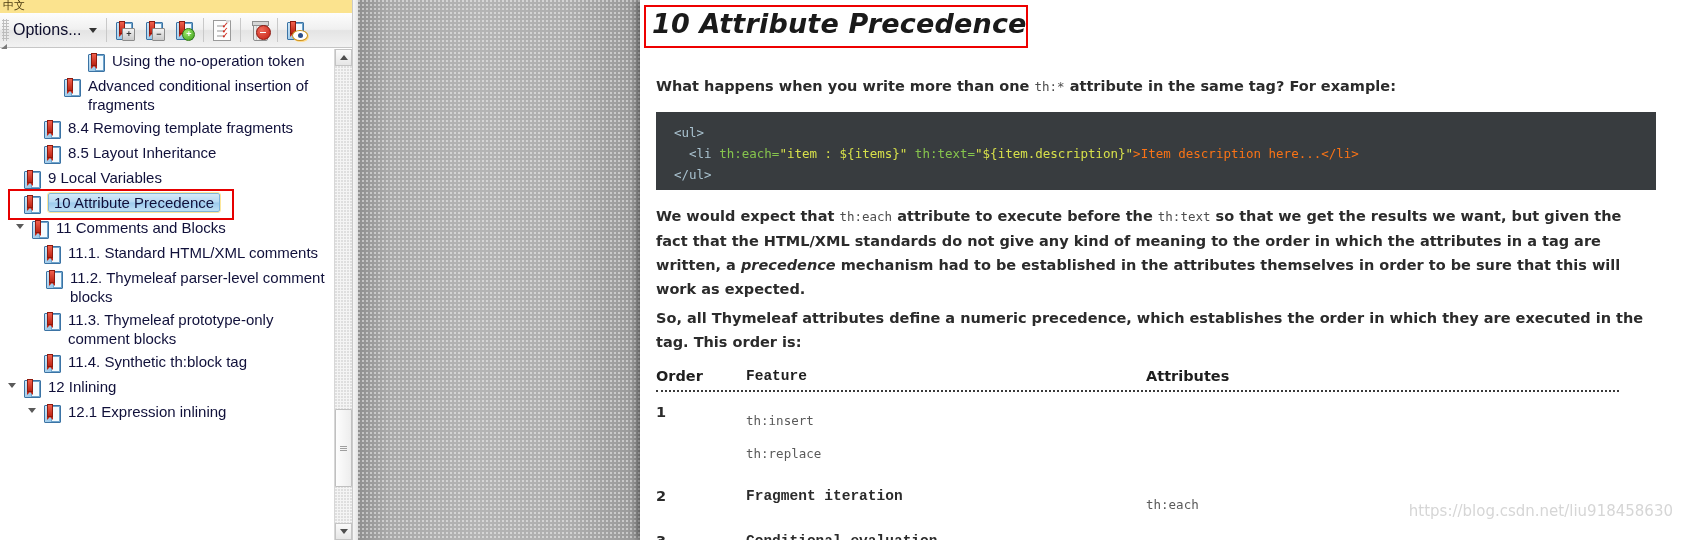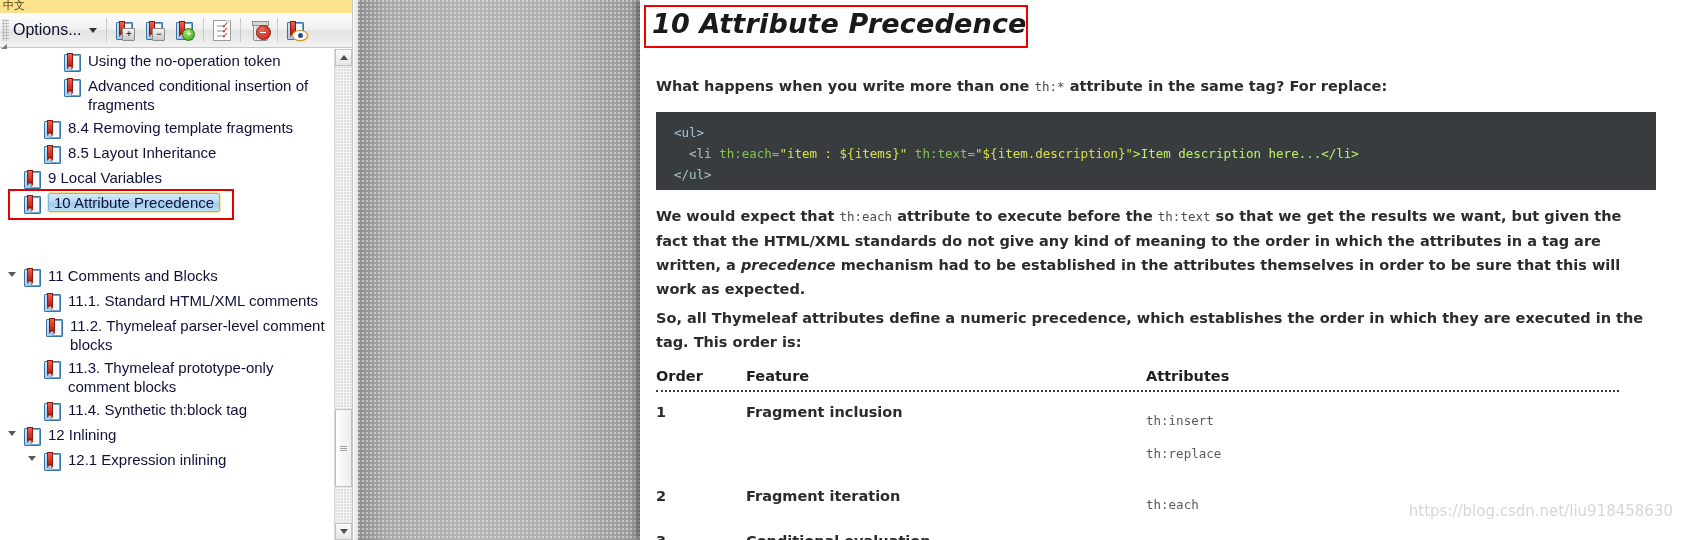--- a/index.html
+++ b/index.html
@@ -233,36 +233,36 @@
     background:#383c3f;
     font-family:"DejaVu Sans Mono", monospace;
     font-size:12.5px;line-height:21px;
     padding:10px 0 0 18px;box-sizing:border-box;
     white-space:pre;
     color:#c8d0d4;
   }
   .k-tag{color:#a9c2cf;}
   .k-attr{color:#86c44d;}
   .k-str{color:#d7e04a;}
-  .k-txt{color:#bef264;}
+  .k-txt{color:#f97316;}
   
   #ptable{position:absolute;left:16px;top:368px;width:1000px;}
   #ptable .thead{
     display:flex;font-family:"DejaVu Sans", sans-serif;
     font-size:14.5px;font-weight:bold;color:#1e1e1e;padding-bottom:6px;
   }
   #ptable .hrule{
     height:0;border-top:2px dotted #3a3a3a;width:963px;
   }
   #ptable .trow{
     display:flex;font-family:"DejaVu Sans", sans-serif;
     font-size:14.5px;color:#2b2b2b;font-weight:600;padding-top:12px;
   }
   #ptable .c-order{width:90px;flex:0 0 90px;}
-  #ptable .c-feature{width:400px;flex:0 0 400px;}
+  #ptable .c-feature{width:400px;flex:0 0 400px;font-family:Liberation Mono, monospace;}
   #ptable .c-attrs{flex:1;font-family:"DejaVu Sans Mono", monospace;
     font-size:12.5px;font-weight:400;color:#5a5a5a;line-height:33px;}
   #watermark{
     position:absolute;right:8px;bottom:20px;
     font-family:"DejaVu Sans", sans-serif;
     font-size:15px;color:#d6d6d6;white-space:nowrap;
   }
 </style>
 </head>
 <body>
@@ -334,36 +334,36 @@
           <span class="eye"></span>
       </span>
     </div>
   </div>
 
   <div id="panel-collapse">
     <span class="tri"></span>
   </div>
 
   <div id="tree">
+      <div class="tree-row" style="padding-left: 70px;">
+        <div class="tw"></div>
+        <span class="row-icon bk">
+          <span class="cover"></span>
+          <span class="pg"></span>
+          <span class="ribbon"></span>
+        </span>
+        <span class="row-label">Using the no-operation token</span>
+      </div>
       <div class="tree-row" style="padding-left: 46px;">
         <div class="tw"></div>
         <span class="row-icon bk">
           <span class="cover"></span>
           <span class="pg"></span>
           <span class="ribbon"></span>
         </span>
-        <span class="row-label">Using the no-operation token</span>
-      </div>
-      <div class="tree-row" style="padding-left: 46px;">
-        <div class="tw"></div>
-        <span class="row-icon bk">
-          <span class="cover"></span>
-          <span class="pg"></span>
-          <span class="ribbon"></span>
-        </span>
         <span class="row-label">Advanced conditional insertion of fragments</span>
       </div>
       <div class="tree-row" style="padding-left: 26px;">
         <div class="tw"></div>
         <span class="row-icon bk">
           <span class="cover"></span>
           <span class="pg"></span>
           <span class="ribbon"></span>
         </span>
         <span class="row-label">8.4 Removing template fragments</span>
@@ -388,21 +388,21 @@
       </div>
       <div class="tree-row selected" style="padding-left: 6px;">
         <div class="tw"></div>
         <span class="row-icon bk">
           <span class="cover"></span>
           <span class="pg"></span>
           <span class="ribbon"></span>
         </span>
         <span class="row-label"><span class="sel-box">10 Attribute Precedence</span></span>
       </div>
-      <div class="tree-row" style="padding-left: 6px; margin-top: 48px;">
+      <div class="tree-row" style="padding-left: 14px;">
         <div class="tw">
           <span class="arrow open"></span>
         </div>
         <span class="row-icon bk">
           <span class="cover"></span>
           <span class="pg"></span>
           <span class="ribbon"></span>
         </span>
         <span class="row-label">11 Comments and Blocks</span>
       </div>
@@ -483,21 +483,21 @@
 
 <div id="splitter"></div>
 
 <div id="viewer">
   <div id="page">
 
     <div id="title-redbox"></div>
     <div class="doc-title">10 Attribute Precedence</div>
 
     <div class="para" style="left:16px;top:74px;">
-      <span>What happens when you write more than one </span><span class="mono">th:*</span><span> attribute in the same tag? For replace:</span>
+      <span>What happens when you write more than one </span><span class="mono">th:*</span><span> attribute in the same tag? For example:</span>
     </div>
 
     <div id="codeblock"><span class="k-tag">&lt;ul&gt;</span>
   <span class="k-tag">&lt;li </span><span class="k-attr">th:each=</span><span class="k-str">"item : ${items}"</span><span class="k-attr"> th:text=</span><span class="k-str">"${item.description}"</span><span class="k-txt">&gt;Item description here...&lt;/li&gt;</span>
 <span class="k-tag">&lt;/ul&gt;</span></div>
 
     <div class="para" style="left:16px;top:204px;width:1000px;">
       <span>We would expect that </span><span class="mono">th:each</span><span> attribute to execute before the </span><span class="mono">th:text</span><span> so that we get the results we want, but given the fact that the HTML/XML standards do not give any kind of meaning to the order in which the attributes in a tag are written, a </span><em>precedence</em><span> mechanism had to be established in the attributes themselves in order to be sure that this will work as expected.</span>
     </div>
 
@@ -506,21 +506,20 @@
     <div id="ptable">
       <div class="thead">
         <div class="c-order">Order</div>
         <div class="c-feature">Feature</div>
         <div class="c-attrs" style="font-family:'DejaVu Sans',sans-serif;font-size:14.5px;font-weight:bold;color:#1e1e1e;line-height:normal">Attributes</div>
       </div>
       <div class="hrule"></div>
 
       <div class="trow">
         <div class="c-order">1</div>
-        <div class="c-feature">Fragment inclusion</div>
         <div class="c-attrs" style="white-space:pre-line">th:insert
 th:replace</div>
       </div>
       <div class="trow" style="padding-top:18px">
         <div class="c-order">2</div>
         <div class="c-feature">Fragment iteration</div>
         <div class="c-attrs" style="white-space:pre-line">th:each</div>
       </div>
       <div class="trow">
         <div class="c-order">3</div>

